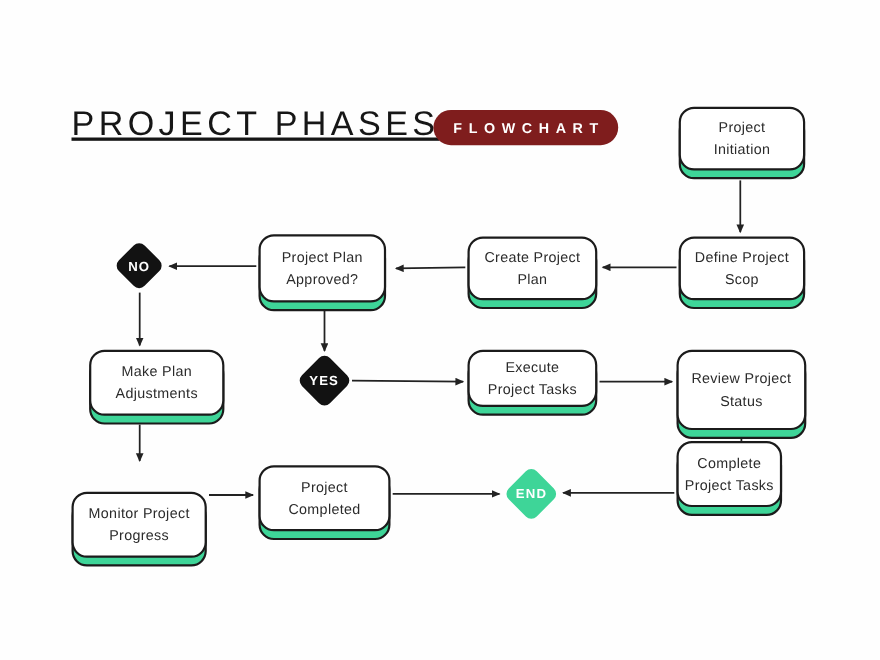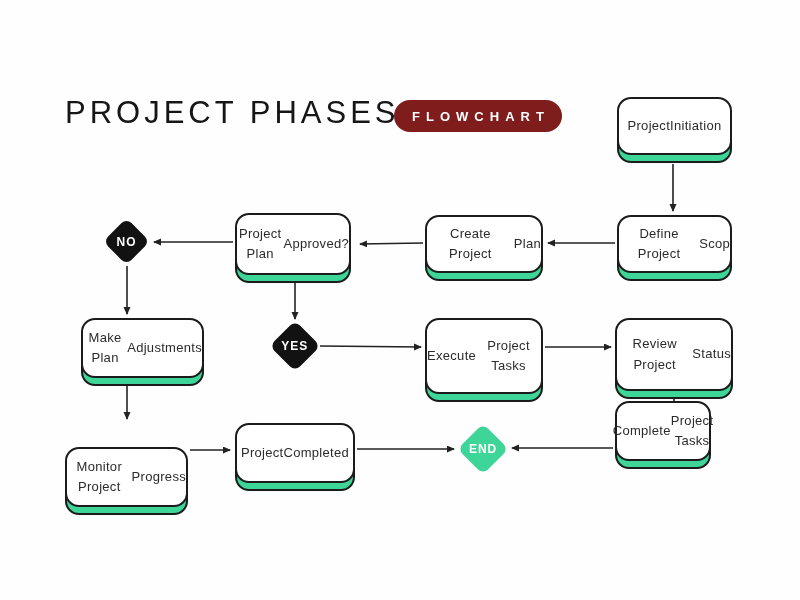--- a/index.html
+++ b/index.html
@@ -5,41 +5,42 @@
   html,body{margin:0;padding:0;background:#ffffff;}
   .canvas{
     position:relative;width:800px;height:600px;background:#fefefe;overflow:hidden;
     font-family:"Liberation Sans", sans-serif;color:#1b1b1b;
   }
   
   .title{
     position:absolute;left:65px;top:95px;
     font-size:31px;font-weight:500;letter-spacing:4px;color:#161616;
     white-space:nowrap;
+    text-decoration:underline;
   }
   .badge{
     position:absolute;left:394px;top:100px;width:168px;height:32px;
     background:#7f1d1d;border-radius:16px;
     display:flex;align-items:center;justify-content:center;
     color:#ffffff;font-size:13px;font-weight:700;letter-spacing:6px;
     text-indent:6px;
   }
   
   .node{position:absolute;}
   .node .shadow{
     position:absolute;left:0;top:0;right:0;bottom:0;
     transform:translateY(8px);
     background:#3ed598;border:2px solid #1b1b1b;border-radius:14px;
     box-sizing:border-box;
   }
   .node .face{
     position:absolute;left:0;top:0;right:0;bottom:0;
     background:#ffffff;border:2px solid #1b1b1b;border-radius:14px;
     box-sizing:border-box;
-    display:flex;flex-direction:row;align-items:center;justify-content:center;
+    display:flex;flex-direction:column;align-items:center;justify-content:center;
     font-size:13px;line-height:1.55;color:#2b2b2b;letter-spacing:.3px;
     text-align:center;
   }
   
   .diamond{
     position:absolute;
     transform:rotate(45deg);
     border-radius:7px;
     display:flex;align-items:center;justify-content:center;
   }
@@ -115,21 +116,21 @@
   </div>
 
   <div class="node" style="left:65px;top:318px;width:123px;height:60px;margin-left:16px;">
     <div class="shadow"></div>
     <div class="face">
       <span>Make Plan</span>
       <span>Adjustments</span>
     </div>
   </div>
 
-  <div class="node" style="left:425px;top:318px;width:118px;height:76px;">
+  <div class="node" style="left:425px;top:318px;width:118px;height:52px;">
     <div class="shadow"></div>
     <div class="face">
       <span>Execute</span>
       <span>Project Tasks</span>
     </div>
   </div>
 
   <div class="node" style="left:615px;top:318px;width:118px;height:73px;">
     <div class="shadow"></div>
     <div class="face">

